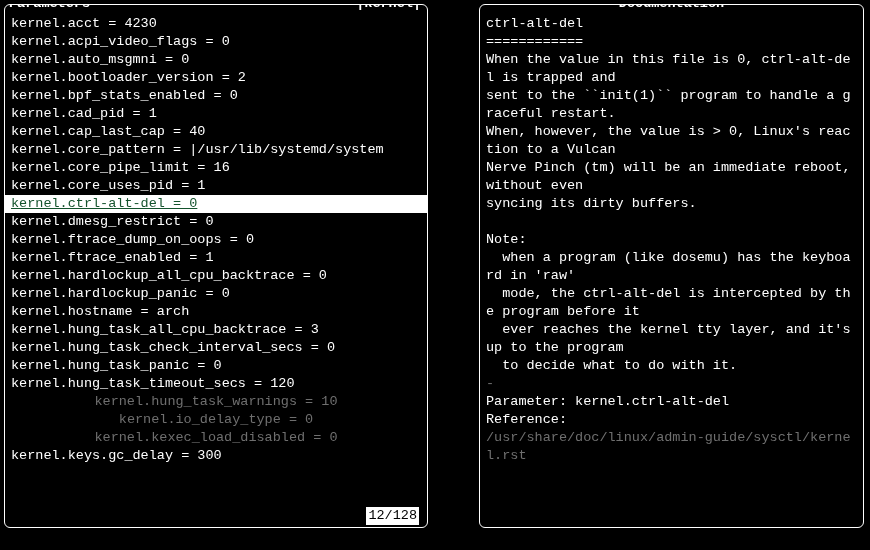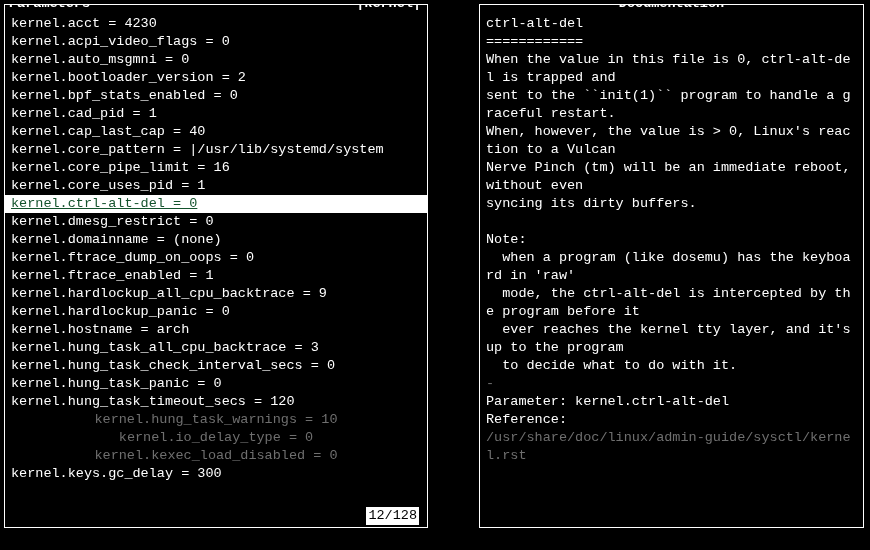--- a/index.html
+++ b/index.html
@@ -14,21 +14,21 @@
     overflow: hidden;
   }
   .wrap {
     display: flex;
     padding: 4px 6px 4px 4px;
     gap: 8px;
   }
   .panel {
     position: relative;
     border: 1px solid #fff;
-    border-radius: 0;
+    border-radius: 6px;
     padding: 2px 6px 2px 6px;
     overflow: hidden;
   }
   .panel-left { width: 424px; height: 524px; }
   .panel-right { flex: 1; height: 524px; margin-left: 43px; }
   .title {
     position: absolute;
     top: -10px;
     background: #000;
     padding: 0 0px;
@@ -90,24 +90,23 @@
         <div class="row">kernel.auto_msgmni = 0</div>
         <div class="row">kernel.bootloader_version = 2</div>
         <div class="row">kernel.bpf_stats_enabled = 0</div>
         <div class="row">kernel.cad_pid = 1</div>
         <div class="row">kernel.cap_last_cap = 40</div>
         <div class="row">kernel.core_pattern = |/usr/lib/systemd/system</div>
         <div class="row">kernel.core_pipe_limit = 16</div>
         <div class="row">kernel.core_uses_pid = 1</div>
         <div class="row sel">kernel.ctrl-alt-del = 0</div>
         <div class="row">kernel.dmesg_restrict = 0</div>
-        <div class="row">kernel.domainname = (none)</div>
         <div class="row">kernel.ftrace_dump_on_oops = 0</div>
         <div class="row">kernel.ftrace_enabled = 1</div>
-        <div class="row">kernel.hardlockup_all_cpu_backtrace = 9</div>
+        <div class="row">kernel.hardlockup_all_cpu_backtrace = 0</div>
         <div class="row">kernel.hardlockup_panic = 0</div>
         <div class="row">kernel.hostname = arch</div>
         <div class="row">kernel.hung_task_all_cpu_backtrace = 3</div>
         <div class="row">kernel.hung_task_check_interval_secs = 0</div>
         <div class="row">kernel.hung_task_panic = 0</div>
         <div class="row">kernel.hung_task_timeout_secs = 120</div>
         <div class="row dim">kernel.hung_task_warnings = 10</div>
         <div class="row dim">kernel.io_delay_type = 0</div>
         <div class="row dim">kernel.kexec_load_disabled = 0</div>
         <div class="row">kernel.keys.gc_delay = 300</div>

